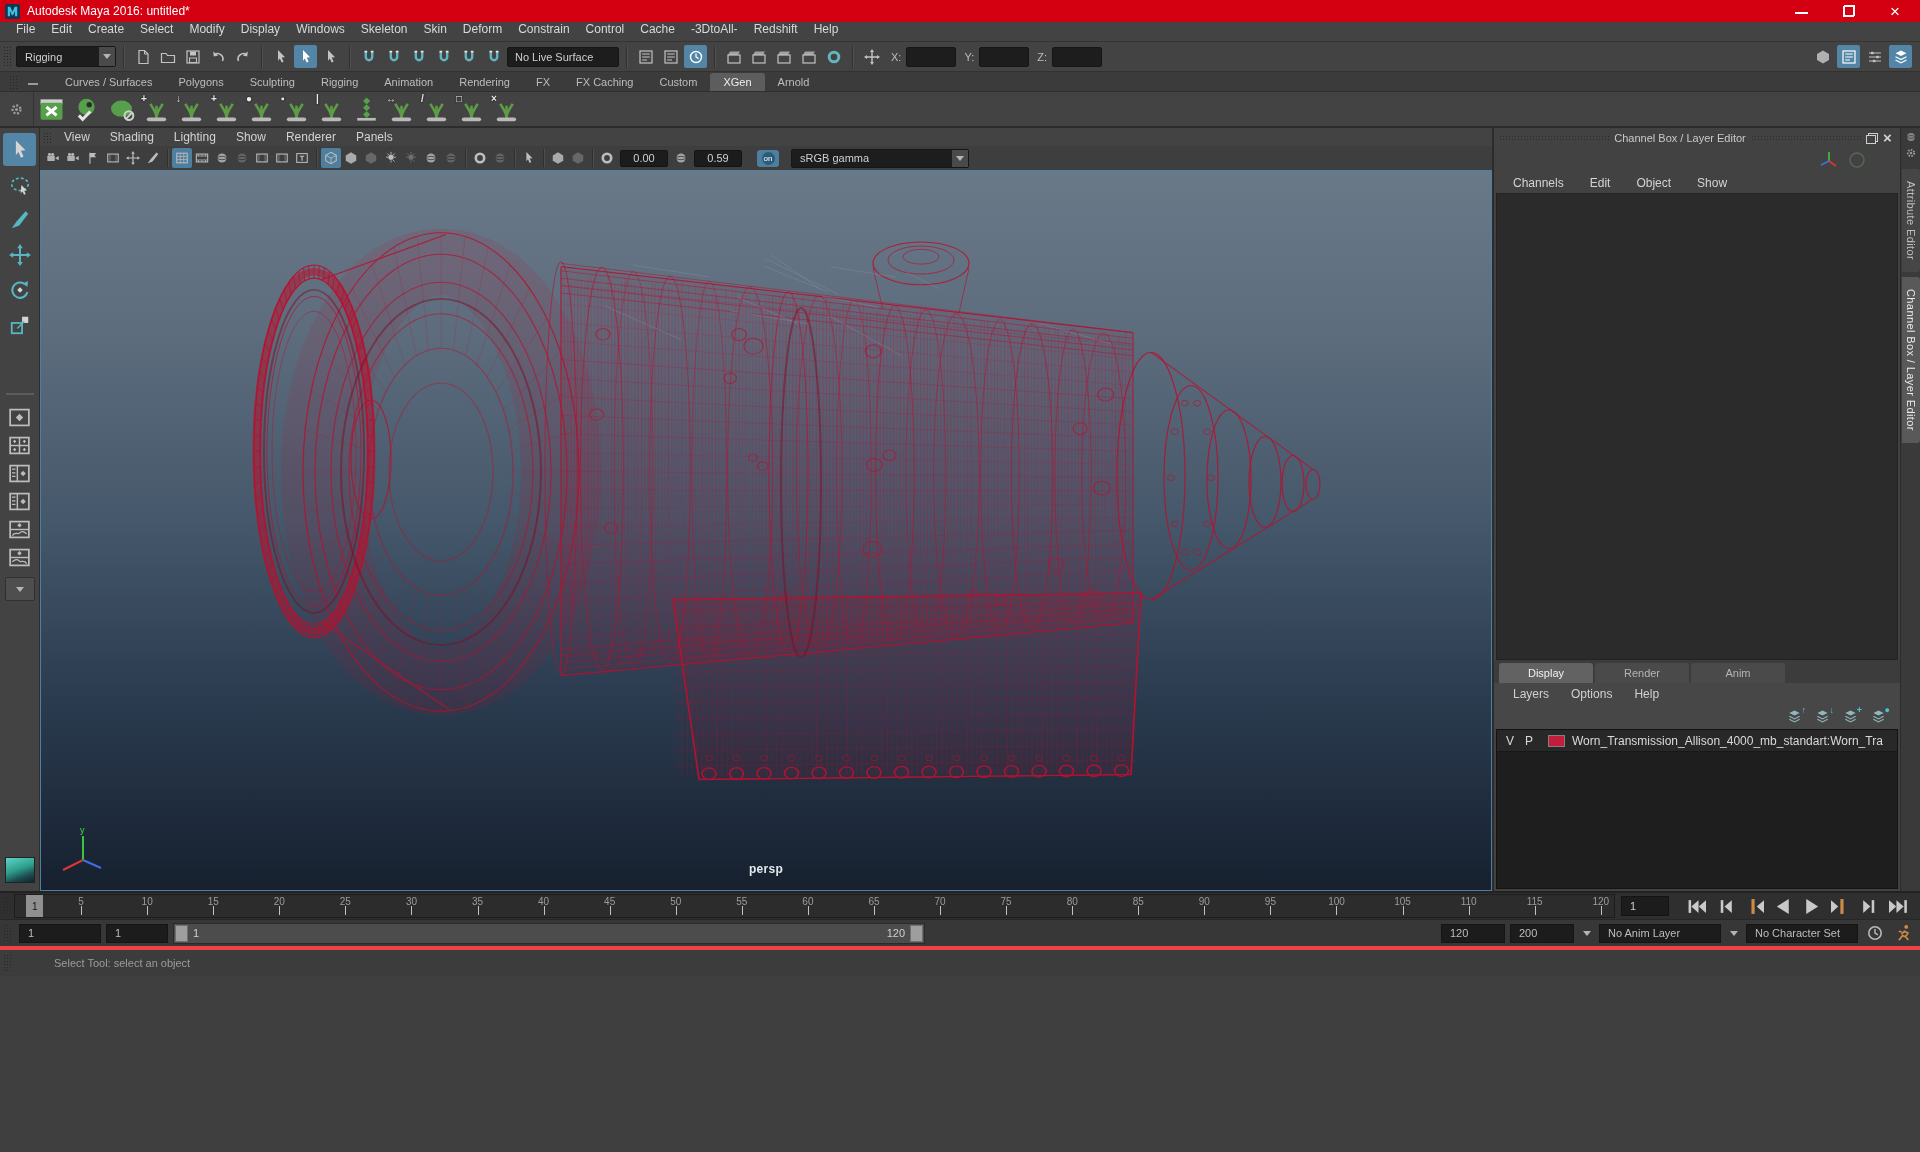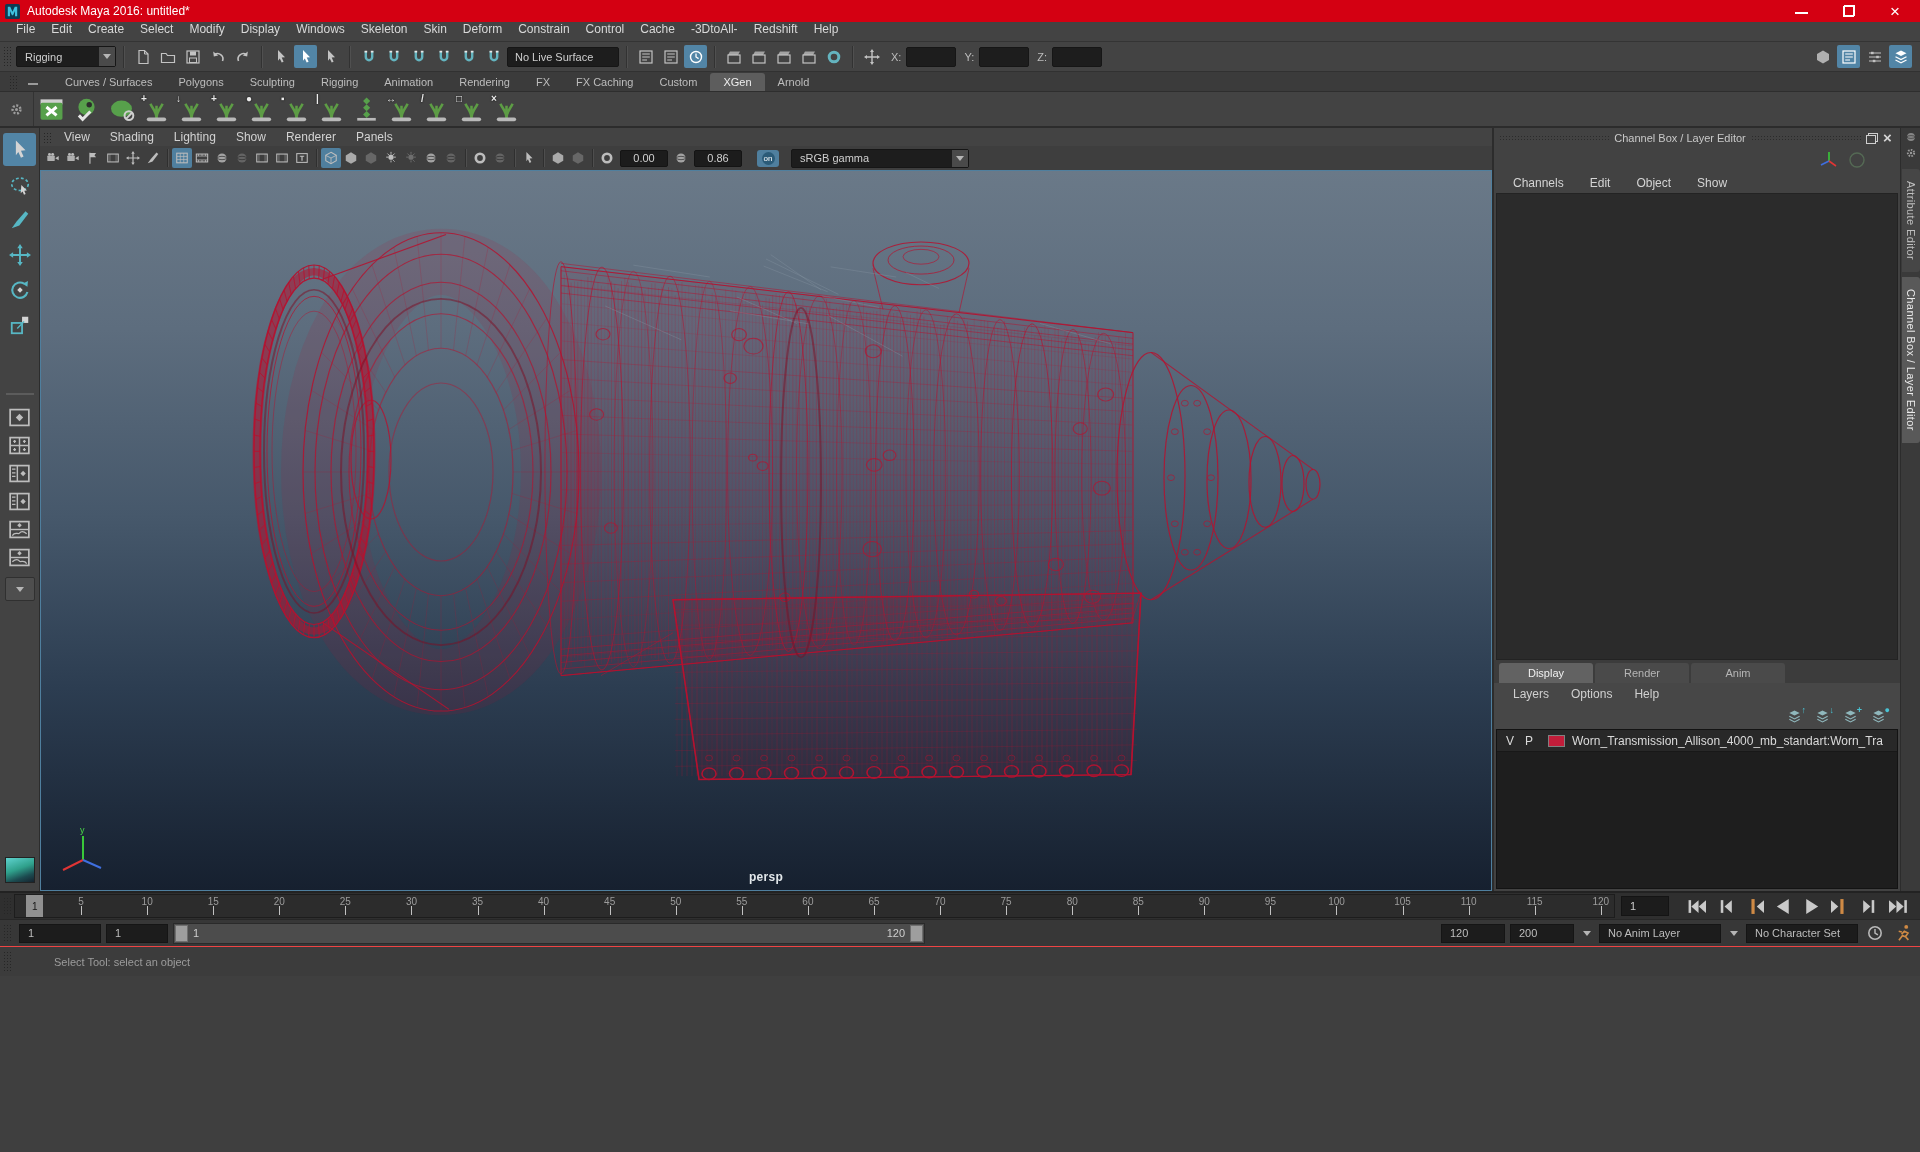--- a/index.html
+++ b/index.html
@@ -78,21 +78,21 @@
   .vp-icon.active{background:#4f7f9e}
   .vp-icon.dim .ic{color:#6e6e6e}
   .vsep{width:1px;height:18px;background:#2f2f2f;margin:0 4px;box-shadow:1px 0 0 #4e4e4e;flex:none}
   .vfield{background:#1c1c1c;border:1px solid #141414;height:17px;width:48px;font-size:11px;color:#d0d0d0;display:flex;align-items:center;justify-content:center;border-radius:2px;margin:0 3px;flex:none}
   .cm-toggle{width:22px;height:17px;background:#4f7f9e;border-radius:3px;display:flex;align-items:center;justify-content:center;margin:0 12px;flex:none}
   .cm-toggle span{font-size:8px;color:#fff;background:#2b5b78;border-radius:50%;width:13px;height:13px;display:flex;align-items:center;justify-content:center}
   .gamma{width:178px;height:19px;}
   .vp-canvas{flex:1;position:relative;border:1px solid #4f7f9e;background:
      linear-gradient(180deg,#6a7988 0%,#5d6d7e 22%,#46586b 48%,#2c3d51 72%,#16202f 100%)}
   #wire-art{position:absolute;inset:0;width:100%;height:100%}
-  .persp-label{position:absolute;bottom:6px;left:50%;transform:translateX(-50%);font-size:12px;font-weight:bold;color:#e2e7ea;letter-spacing:.3px}
+  .persp-label{position:absolute;bottom:14px;left:50%;transform:translateX(-50%);font-size:12px;font-weight:bold;color:#e2e7ea;letter-spacing:.3px}
   .gizmo{position:absolute;left:16px;bottom:12px}
 
   
   .rpanel{width:408px;background:#424242;border-left:2px solid #2c2c2c;display:flex;flex-direction:column;flex:none}
   .rp-head{height:20px;display:flex;align-items:center;padding:0 5px;gap:5px;flex:none}
   .dotline{flex:1;height:6px;background-image:radial-gradient(circle,#2b2b2b 32%,transparent 38%);background-size:3px 3px}
   .rp-title{font-size:11px;color:#c9c9c9;white-space:nowrap}
   .hbtn{width:12px;height:11px;position:relative;flex:none}
   .hbtn.pop::after{content:"";position:absolute;left:0;bottom:0;width:8px;height:7px;border:1px solid #cfcfcf;background:#424242}
   .hbtn.pop::before{content:"";position:absolute;right:0;top:0;width:8px;height:7px;border:1px solid #cfcfcf}
@@ -151,21 +151,21 @@
   .rficon .ic{width:18px;height:18px;color:#b9b9b9}
   .rficon.orange .ic{color:var(--key_orange,#cf8a45)}
 
   
   .cmdrow{height:25px;display:flex;align-items:center;background:#3c3c3c;border-top:1px solid #2b2b2b;gap:7px;flex:none}
   .mel{font-size:12px;color:#d0d0d0;width:36px;text-align:center;flex:none}
   .cmd-input{flex:1;height:19px;background:#1b1b1b;border:1px solid #131313}
   .cmd-result{width:158px;height:19px;background:#1b1b1b;border:1px solid #131313;flex:none}
   .cmd-ic{width:22px;height:20px;display:flex;align-items:center;justify-content:center;margin-right:3px;flex:none}
   .cmd-ic .ic{width:16px;height:16px;color:#b9b9b9}
-  .helprow{height:30px;display:flex;align-items:center;background:#3c3c3c;border-top:1px solid #ef4444;flex:none}
+  .helprow{height:30px;display:flex;align-items:center;background:#3c3c3c;border-top:4px solid #ef4444;flex:none}
   .help-text{font-size:11px;color:#9c9c9c;padding-left:40px}
 </style>
 </head>
 <body>
 
 <svg style="position:absolute;width:0;height:0" aria-hidden="true">
   <defs>
     <symbol id="s-page" viewBox="0 0 16 16">
         <path d="M4 1.5h5.5L13 5v9.5H4z" fill="none" stroke="currentColor" stroke-width="1.2"></path>
         <path d="M9.5 1.5V5H13" fill="none" stroke="currentColor"></path>
@@ -875,21 +875,21 @@
             <svg class="ic" viewBox="0 0 16 16">
               <use href="#s-donut"></use>
             </svg>
           </div>
           <div class="vfield">0.00</div>
           <div class="vp-icon">
             <svg class="ic" viewBox="0 0 16 16">
               <use href="#s-sphere"></use>
             </svg>
           </div>
-          <div class="vfield">0.86</div>
+          <div class="vfield">0.59</div>
           <div class="cm-toggle">
             <span>on</span>
           </div>
           <div class="dd gamma">
             <span class="txt">sRGB gamma</span>
             <span class="arr">
               <span class="tri"></span>
             </span>
           </div>
         </div>

